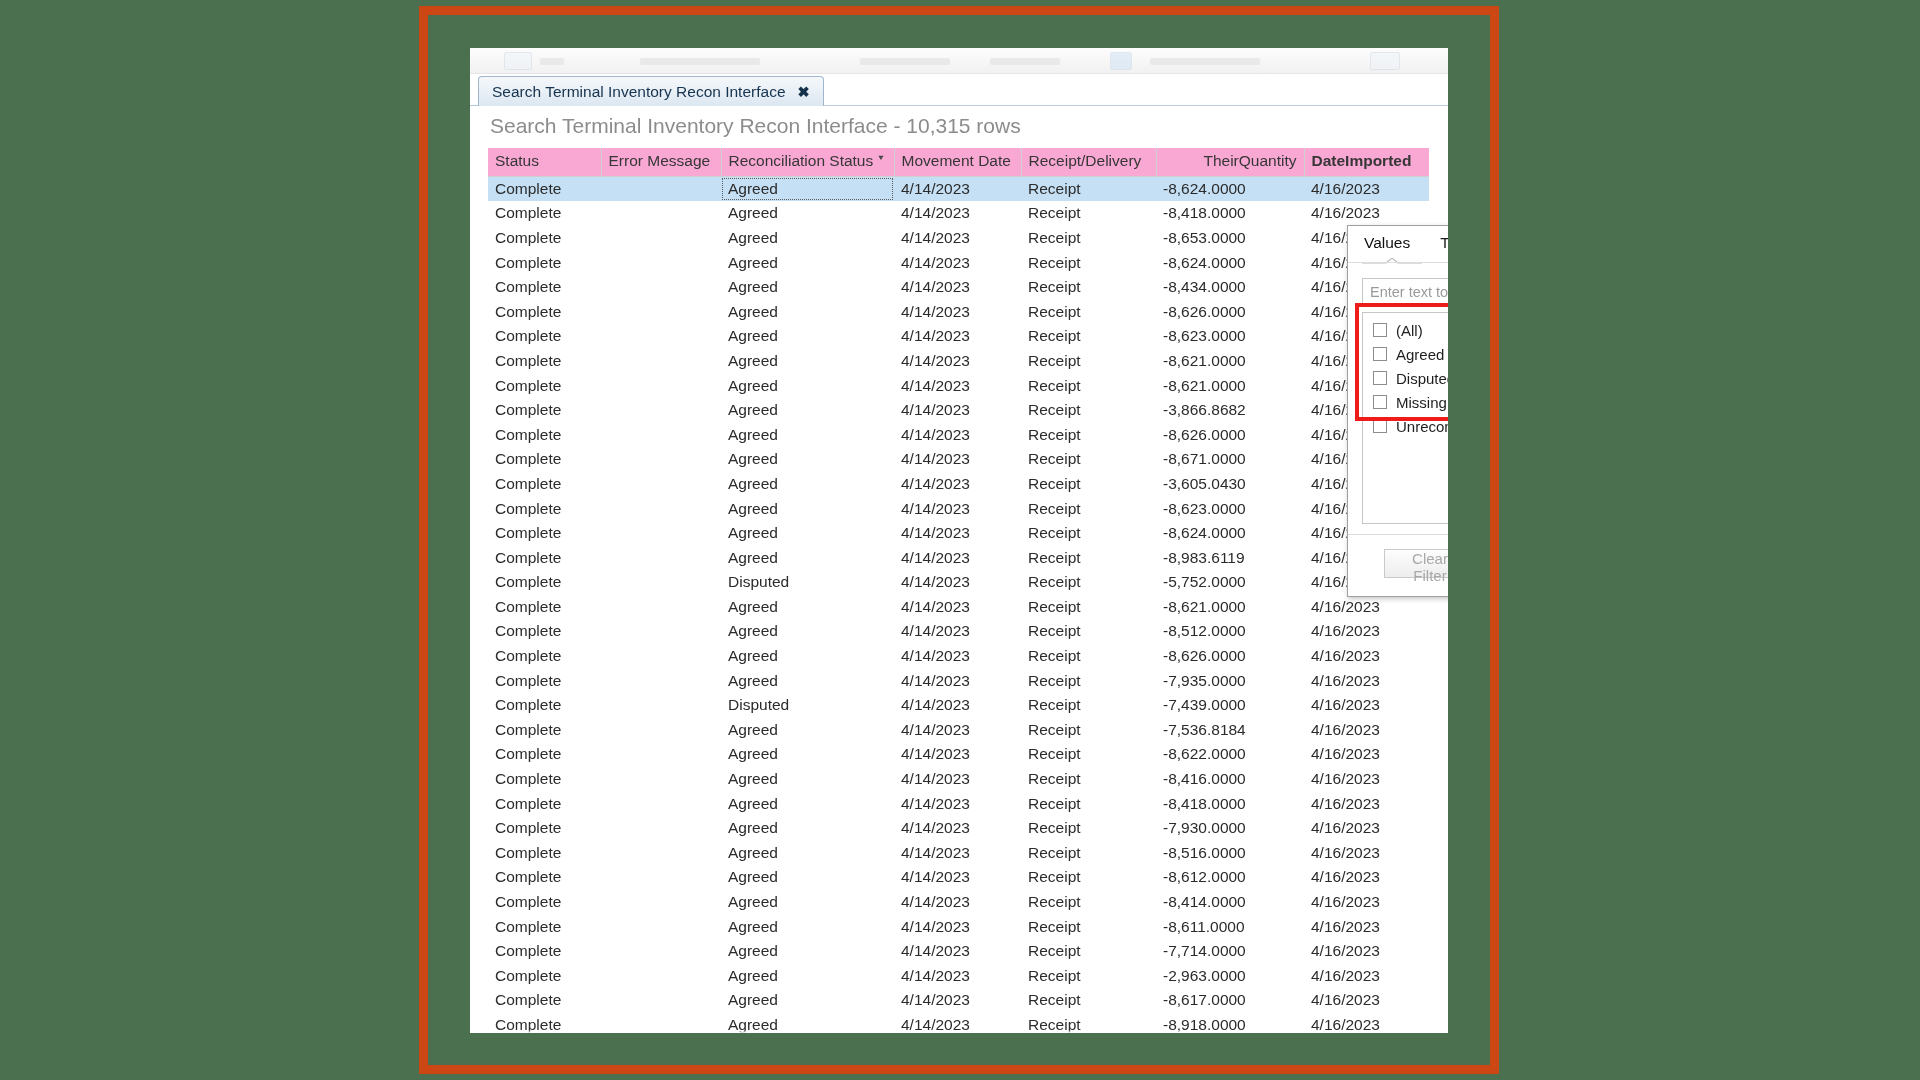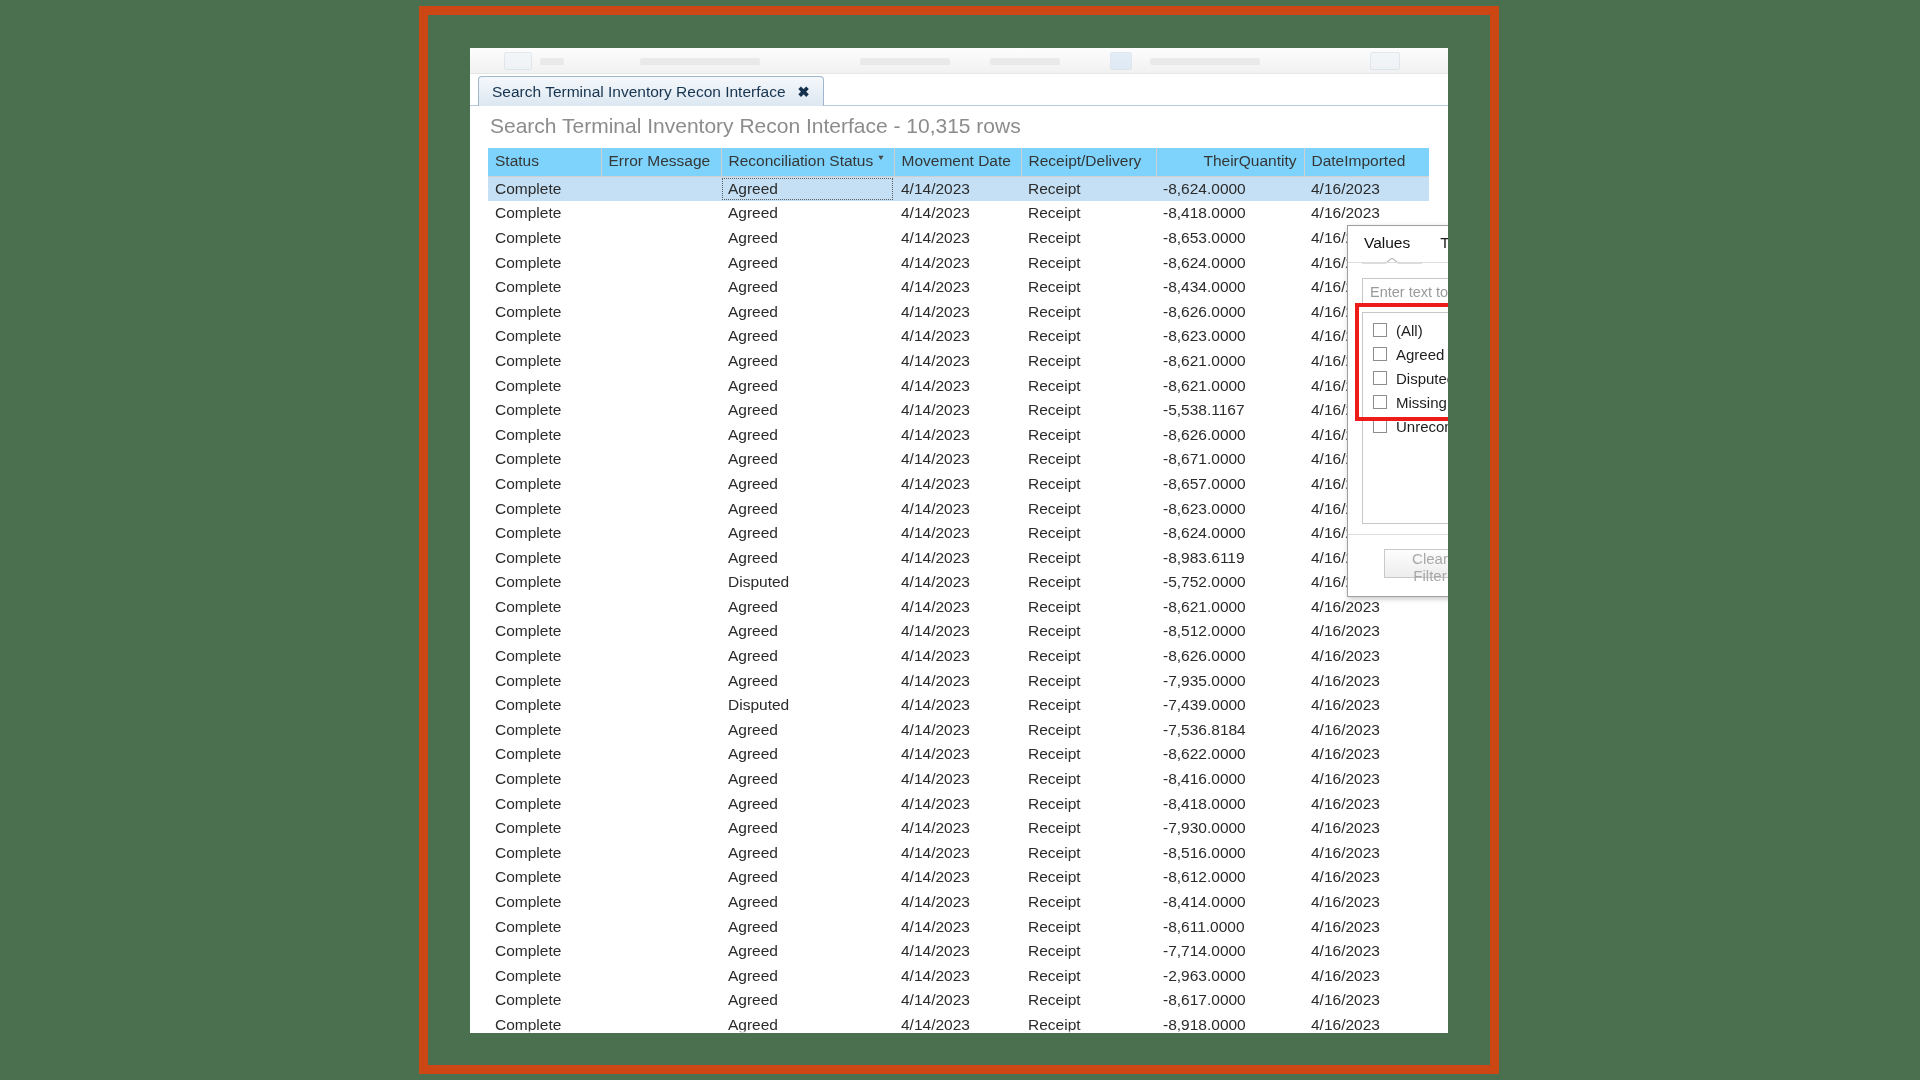--- a/index.html
+++ b/index.html
@@ -97,28 +97,28 @@
     table-layout: fixed;
     font-size: 15.5px;
     color: #2b2b2b;
   }
   .grid th {
     font-weight: normal;
     text-align: left;
     padding: 4px 7px 6px 7px;
     height: 28px;
     color: #363636;
-    background: #7dd3fc;
+    background: #f9a8d4;
     border-right: 1px solid #cfcfcf;
     border-bottom: 1px solid #cfcfcf;
     vertical-align: middle;
     white-space: nowrap;
     overflow: hidden;
   }
-  .grid th:last-child { border-right: none; }
+  .grid th:last-child { border-right: none; font-weight: bold; }
   .grid th.num { text-align: right; }
   .grid td {
     padding: 2px 7px;
     height: 24.6px;
     white-space: nowrap;
     overflow: hidden;
     border: none;
   }
   .grid td.num { }
   tr.selected td { background: #c5e0f5; }
@@ -370,21 +370,21 @@
             <td>Receipt</td>
             <td class="num">-8,621.0000</td>
             <td>4/16/2023</td>
           </tr>
           <tr>
             <td>Complete</td>
             <td></td>
             <td class="reconcell">Agreed</td>
             <td>4/14/2023</td>
             <td>Receipt</td>
-            <td class="num">-5,538.1167</td>
+            <td class="num">-3,866.8682</td>
             <td>4/16/2023</td>
           </tr>
           <tr>
             <td>Complete</td>
             <td></td>
             <td class="reconcell">Agreed</td>
             <td>4/14/2023</td>
             <td>Receipt</td>
             <td class="num">-8,626.0000</td>
             <td>4/16/2023</td>
@@ -397,21 +397,21 @@
             <td>Receipt</td>
             <td class="num">-8,671.0000</td>
             <td>4/16/2023</td>
           </tr>
           <tr>
             <td>Complete</td>
             <td></td>
             <td class="reconcell">Agreed</td>
             <td>4/14/2023</td>
             <td>Receipt</td>
-            <td class="num">-8,657.0000</td>
+            <td class="num">-3,605.0430</td>
             <td>4/16/2023</td>
           </tr>
           <tr>
             <td>Complete</td>
             <td></td>
             <td class="reconcell">Agreed</td>
             <td>4/14/2023</td>
             <td>Receipt</td>
             <td class="num">-8,623.0000</td>
             <td>4/16/2023</td>

